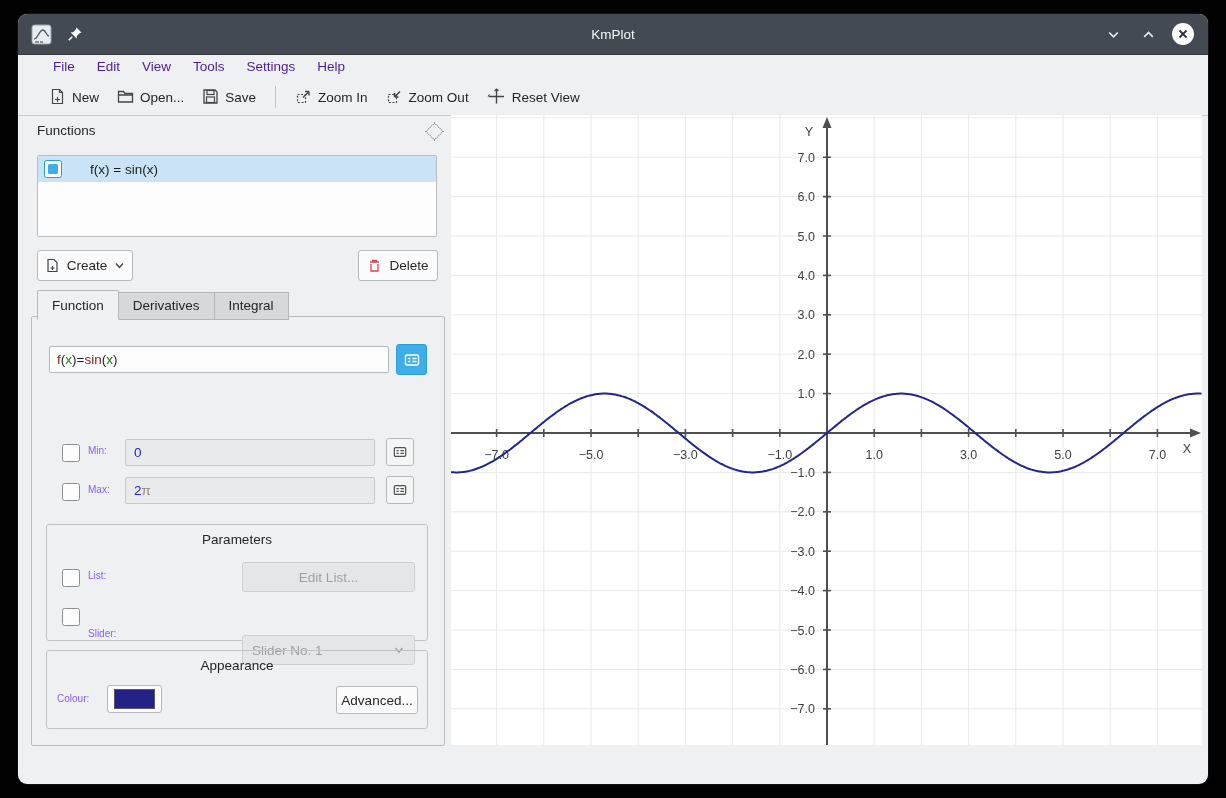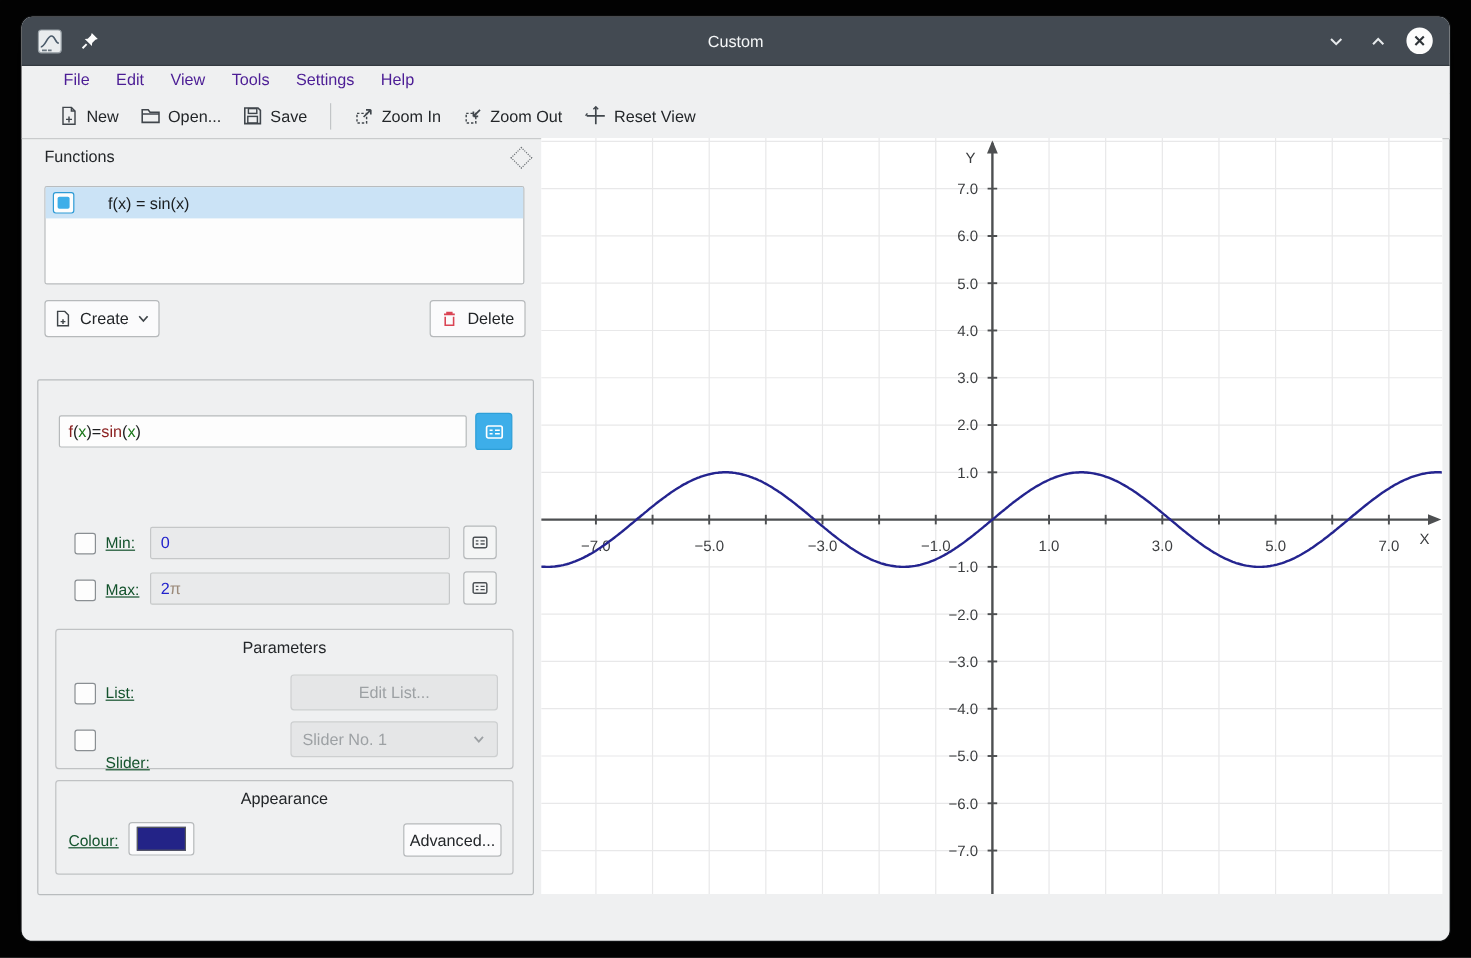--- a/index.html
+++ b/index.html
@@ -51,26 +51,26 @@
   .eq-input{position:absolute;left:31px;top:332px;width:340px;height:27px;background:#fdfdfd;border:1px solid #b6b9bb;
     border-radius:2px;display:flex;align-items:center;padding-left:7px;font-size:13.5px;box-sizing:border-box;}
   .eq-btn{position:absolute;left:378px;top:330px;width:31px;height:31px;background:#3daee9;border:1px solid #2d9fd8;
     border-radius:3px;display:flex;align-items:center;justify-content:center;color:#ffffff;cursor:pointer;}
   
   .group{position:absolute;border:1px solid #c0c2c4;border-radius:3px;}
   .group-title{text-align:center;font-size:13.5px;color:#232629;margin-top:7px;}
   .g-range{left:28px;top:386px;width:380px;height:115px;}
   .g-params{left:28px;top:510px;width:380px;height:115px;}
   .g-appear{left:28px;top:636px;width:380px;height:77px;}
-  .row-label{position:absolute;font-size:13px;color:#14532d;text-decoration:underline;}
+  .row-label{position:absolute;font-size:10px;color:#8b5cf6;}
   .mini-input{position:absolute;height:27px;background:#e9eaeb;border:1px solid #c5c7c8;border-radius:2px;
     display:flex;align-items:center;padding-left:8px;font-size:13.5px;box-sizing:border-box;}
   .mini-btn{position:absolute;width:28px;height:28px;background:#f4f5f5;border:1px solid #b6b9bb;border-radius:3px;
     display:flex;align-items:center;justify-content:center;color:#4c5155;cursor:pointer;}
-  .combo{position:absolute;display:flex;align-items:center;justify-content:space-between;padding:0 9px;box-sizing:border-box;}
+  .combo{position:absolute;display:flex;align-items:center;justify-content:space-between;padding:0 9px;box-sizing:border-box;margin-top:34px;}
   .swatch-btn{position:absolute;left:89px;top:671px;width:55px;height:28px;background:#fbfbfc;border:1px solid #b6b9bb;
     border-radius:3px;display:flex;align-items:center;justify-content:center;cursor:pointer;}
   .swatch-fill{width:45px;height:18px;border:1px solid #55585c;}
   .advanced-btn{position:absolute;left:318px;top:672px;width:82px;height:28px;}
   
   .plot{position:absolute;left:433px;top:101px;width:751px;height:630px;background:#ffffff;}
 </style>
 </head>
 <body>
 
@@ -85,21 +85,21 @@
             <path d="M4 18 h4 M9 18 h3" stroke="#6a7680" stroke-width="1.6"></path>
           </svg>
       </span>
       <span style="display:flex;">
         <svg width="16" height="16" viewBox="0 0 16 16">
             <path d="M9.5 1.5 L14.5 6.5 L12.5 7.2 L9.8 9.9 L9.6 12.4 L3.6 6.4 L6.1 6.2 L8.8 3.5 Z" fill="#fcfcfc"></path>
             <line x1="5.2" y1="10.8" x2="1.8" y2="14.2" stroke="#fcfcfc" stroke-width="1.6"></line>
           </svg>
       </span>
     </div>
-    <div class="win-title">Custom</div>
+    <div class="win-title">KmPlot</div>
     <div class="tb-right">
       <span class="winbtn">
         <svg width="15" height="15" viewBox="0 0 15 15">
             <polyline points="3.2,5.5 7.5,9.8 11.8,5.5" fill="none" stroke="#e7eaec" stroke-width="1.7"></polyline>
           </svg>
       </span>
       <span class="winbtn">
         <svg width="15" height="15" viewBox="0 0 15 15">
             <polyline points="3.2,9.8 7.5,5.5 11.8,9.8" fill="none" stroke="#e7eaec" stroke-width="1.7"></polyline>
           </svg>
@@ -210,20 +210,25 @@
 
   <button class="btn delete-btn">
     <span style="display:flex;">
         <svg width="15" height="15" viewBox="0 0 15 15">
           <path d="M3 4 h9 M5.5 4 v-1.5 h4 v1.5 M4 6 v7 h7 v-7" fill="none" stroke="#da4453" stroke-width="1.3"></path>
         </svg>
       </span>
     <span>Delete</span>
   </button>
 
+  <div class="tabbar">
+    <span class="tab active">Function</span>
+    <span class="tab">Derivatives</span>
+    <span class="tab">Integral</span>
+  </div>
   <div class="tabpanel"></div>
 
   <div class="eq-input">
       <span style="color: rgb(139, 33, 33);">f</span>
       <span style="color: rgb(29, 31, 33);">(</span>
       <span style="color: rgb(25, 119, 25);">x</span>
       <span style="color: rgb(29, 31, 33);">)</span>
       <span style="color: rgb(29, 31, 33);"> = </span>
       <span style="color: rgb(139, 33, 33);">sin</span>
       <span style="color: rgb(29, 31, 33);">(</span>

